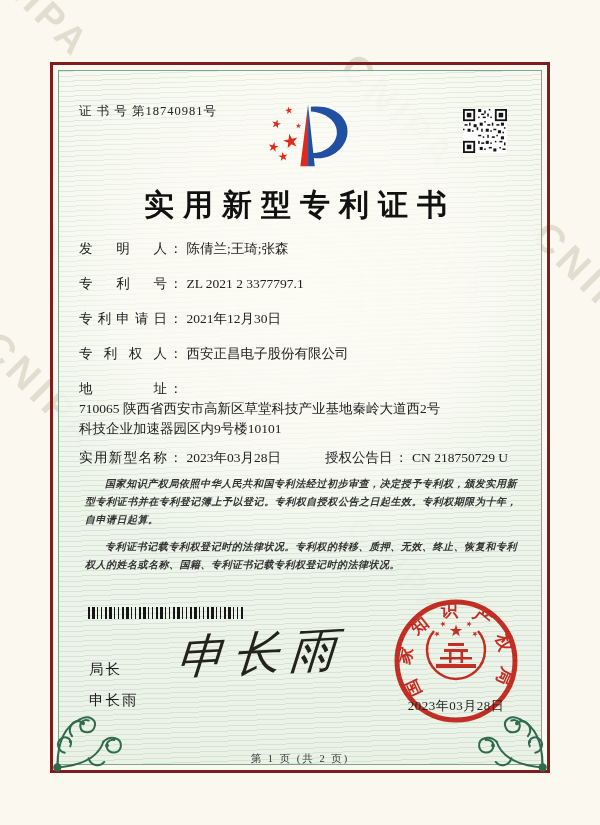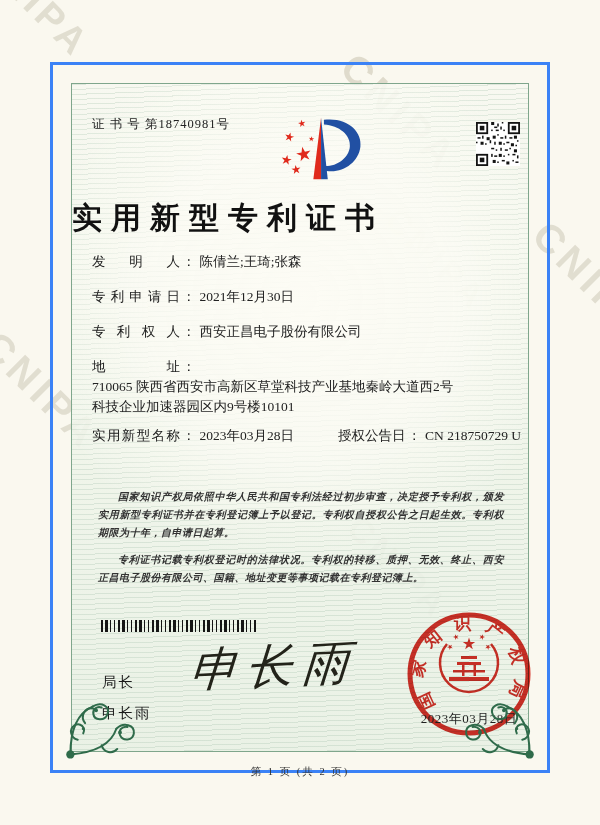--- a/index.html
+++ b/index.html
@@ -11,32 +11,32 @@
       font-family:"Liberation Sans","DejaVu Sans",sans-serif;font-weight:bold;
       color:rgba(163,155,131,0.28);transform:rotate(45deg);letter-spacing:5px;}
   .wm1{left:-36px;top:-20px;font-size:38px;}
   .wm2{left:326px;top:90px;font-size:40px;color:rgba(170,160,135,0.33);}
   .wm3{left:372px;top:240px;font-size:34px;color:rgba(175,168,145,0.30);}
   .wm4{left:518px;top:258px;font-size:40px;}
   .wm5{left:-32px;top:368px;font-size:40px;}
   .wm6{left:334px;top:548px;font-size:34px;color:rgba(170,163,140,0.26);}
   
   .frame{position:absolute;left:50px;top:62px;width:500px;height:711px;z-index:1;
-         box-sizing:border-box;border:3px solid #3b82f6;padding:18px;}
+         box-sizing:border-box;border:3px solid #7f1d1d;padding:5px;}
   .frame-inner{position:relative;box-sizing:border-box;width:100%;height:100%;
          border:1px solid #7fa68c;
          background:
            radial-gradient(ellipse 75% 50% at 50% 32%, rgba(253,252,245,0.95) 0%, rgba(253,252,245,0.75) 45%, rgba(253,252,245,0) 80%),
            repeating-linear-gradient(178deg, rgba(125,165,140,0.20) 0 1px, rgba(255,255,255,0) 1px 5px),
            linear-gradient(rgba(246,248,240,0.85), rgba(232,240,228,0.9));}
   
   .cert-no{position:absolute;left:20px;top:32px;font-size:12.5px;letter-spacing:1px;color:#222;}
   .logo{position:absolute;left:202px;top:28px;width:96px;height:77px;}
   .qr{position:absolute;left:404px;top:38px;width:44px;height:44px;}
-  .title{position:absolute;left:0;top:114px;width:100%;text-align:left;
+  .title{position:absolute;left:0;top:114px;width:100%;text-align:center;
          font-size:30px;font-weight:bold;letter-spacing:9px;color:#111;}
   
   .fields{position:absolute;left:20px;top:168px;right:18px;font-size:13.5px;color:#222;}
   .frow{margin-bottom:15px;line-height:20px;}
   .flabel{display:inline-block;width:88px;text-align:justify;text-align-last:justify;vertical-align:top;}
   .fcolon{display:inline-block;margin:0 4px 0 2px;vertical-align:top;}
   .fvalue{display:inline-block;vertical-align:top;max-width:368px;line-height:20px;}
   .frow-addr{margin-bottom:9px;}
   .grant-row{display:flex;line-height:20px;}
   .gpair{white-space:nowrap;}
@@ -177,37 +177,40 @@
         </g>
       </svg>
 
       <div class="title">实用新型专利证书</div>
 
       <div class="fields">
         <div class="frow">
           <span class="flabel">发明人</span><span class="fcolon">：</span><span class="fvalue">陈倩兰;王琦;张森</span>
         </div>
         <div class="frow">
+          <span class="flabel">专利号</span><span class="fcolon">：</span><span class="fvalue">ZL 2021 2 3377797.1</span>
+        </div>
+        <div class="frow">
           <span class="flabel">专利申请日</span><span class="fcolon">：</span><span class="fvalue">2021年12月30日</span>
         </div>
         <div class="frow">
           <span class="flabel">专利权人</span><span class="fcolon">：</span><span class="fvalue">西安正昌电子股份有限公司</span>
         </div>
         <div class="frow frow-addr">
           <span class="flabel">地址</span><span class="fcolon">：</span><span class="fvalue">710065 陕西省西安市高新区草堂科技产业基地秦岭大道西2号科技企业加速器园区内9号楼10101</span>
         </div>
         <div class="grant-row">
           <span class="gpair"><span class="flabel">实用新型名称</span><span class="fcolon">：</span><span>2023年03月28日</span></span>
           <span class="gpair gpair2"><span>授权公告日</span><span class="fcolon">：</span><span>CN 218750729 U</span></span>
         </div>
       </div>
 
       <div class="paras">
         <p>国家知识产权局依照中华人民共和国专利法经过初步审查，决定授予专利权，颁发实用新型专利证书并在专利登记簿上予以登记。专利权自授权公告之日起生效。专利权期限为十年，自申请日起算。</p>
-        <p>专利证书记载专利权登记时的法律状况。专利权的转移、质押、无效、终止、西安正昌电子股份有限公司、国籍、地址变更等事项记载在专利登记簿上。</p>
+        <p>专利证书记载专利权登记时的法律状况。专利权的转移、质押、无效、终止、恢复和专利权人的姓名或名称、国籍、专利证书记载专利权登记时的法律状况。</p>
       </div>
 
       <div class="barcode"></div>
 
       <div class="officer">
         <div>局长</div>
         <div>申长雨</div>
       </div>
 
       <div class="signature">申长雨</div>

